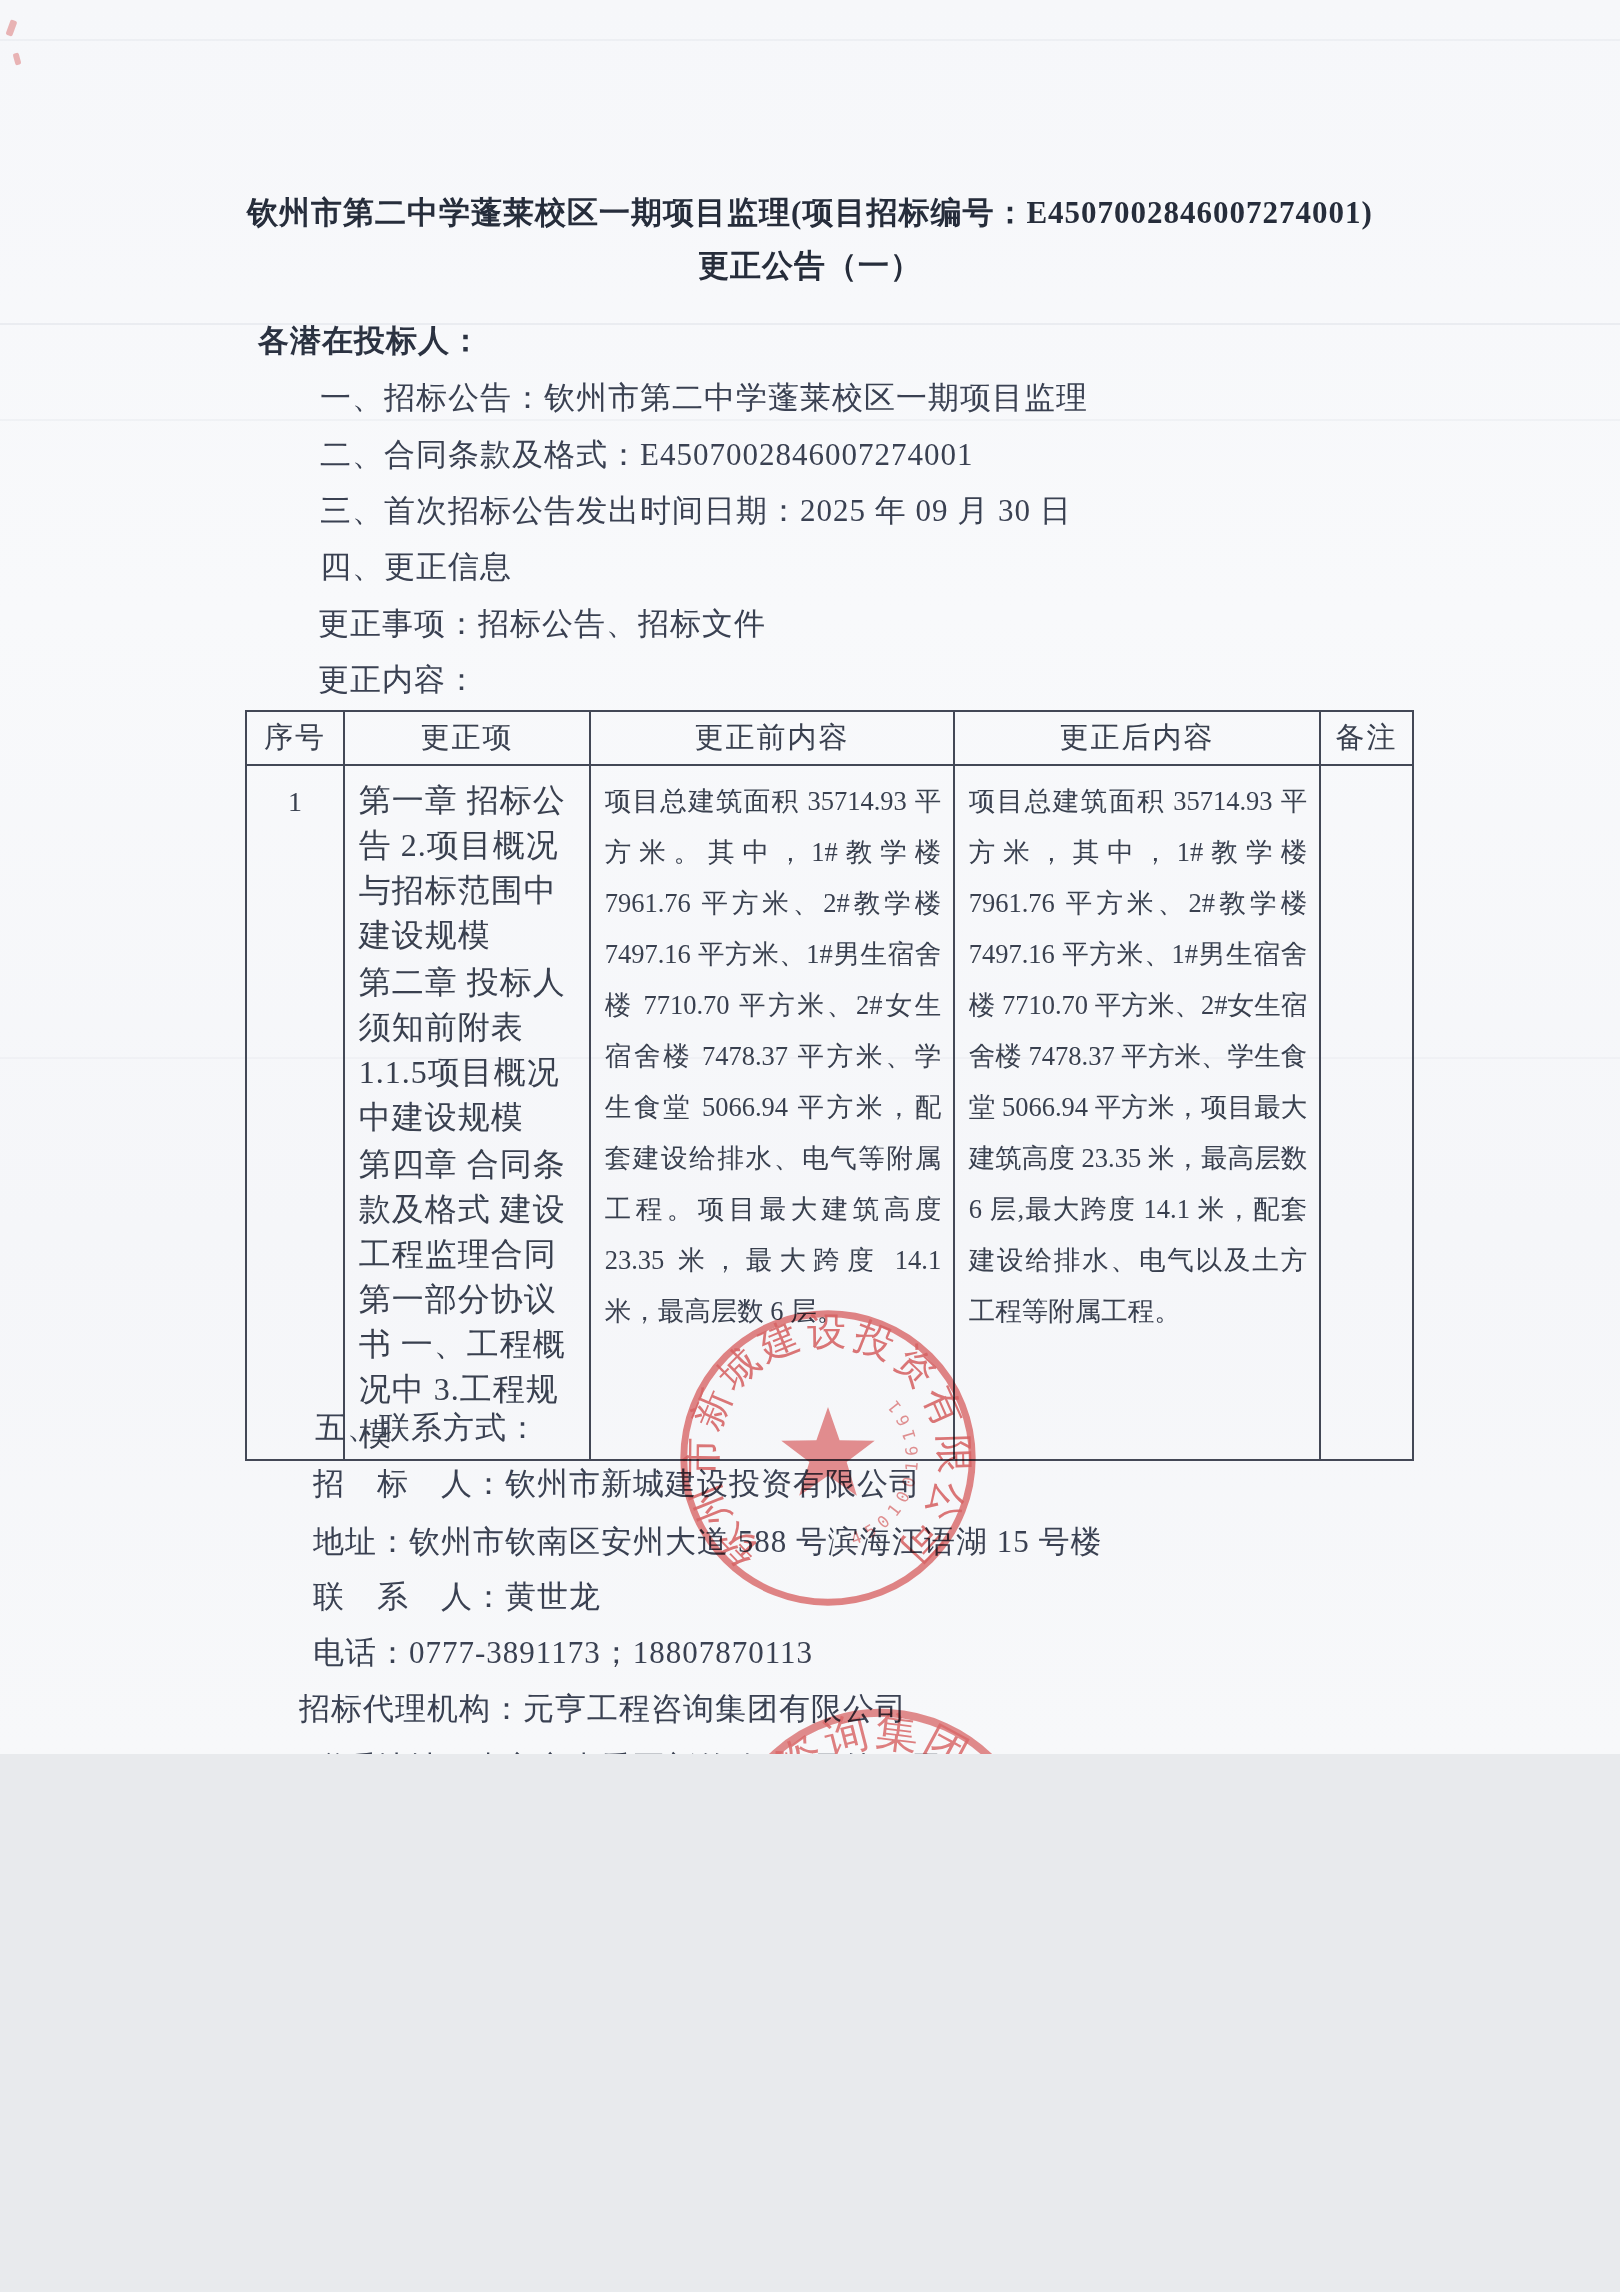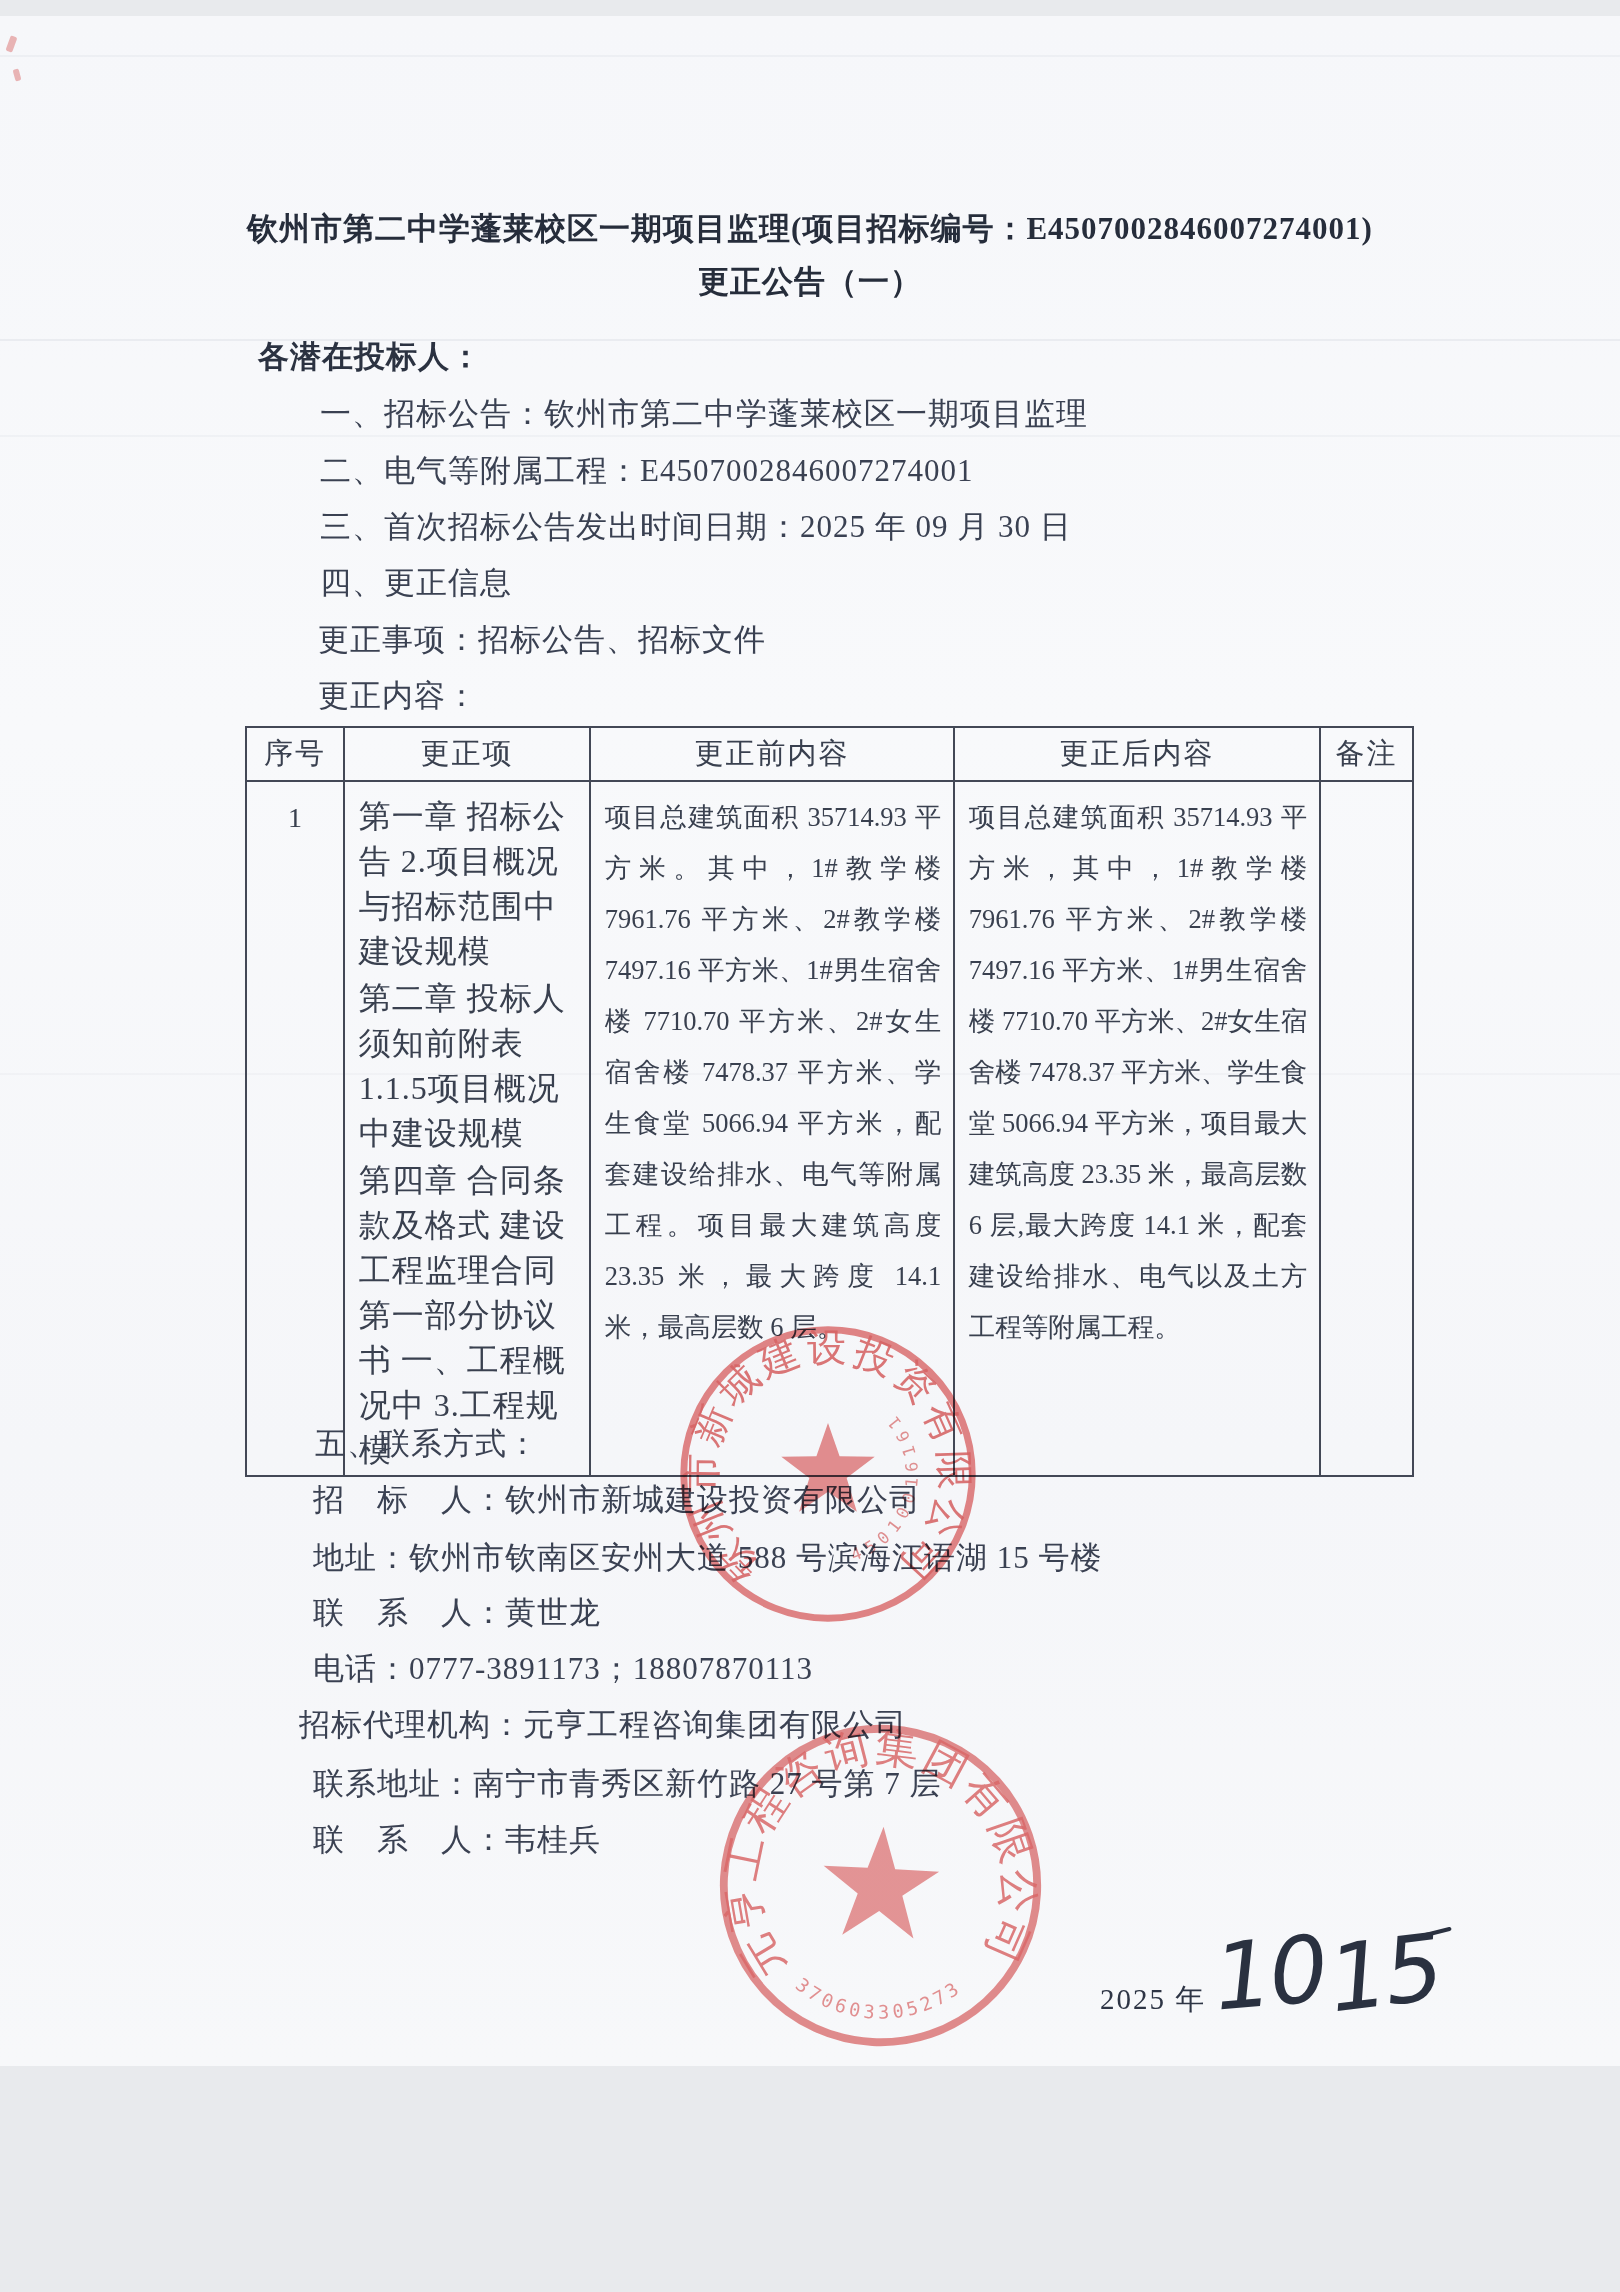--- a/index.html
+++ b/index.html
@@ -1,19 +1,19 @@
 <!DOCTYPE html>
 <html><head>
 <meta charset="utf-8">
 <style>
   html,body{margin:0;padding:0;background:#e8eaed;}
   .page{
     position:relative;
-    width:1620px;height:2050px;
-    margin:16px auto;
+    width:1620px;height:1754px;
+    margin:0 auto;
     background:linear-gradient(180deg,#f6f7fa 0%,#f8f9fb 35%,#f5f6f9 70%,#f7f8fa 100%);
     font-family:"Liberation Serif","DejaVu Serif",serif;
     color:#39404f;
     overflow:hidden;
   }
   .streak{position:absolute;left:0;width:1620px;height:2px;background:rgba(130,140,160,0.10);}
   .speck{position:absolute;background:rgba(215,95,95,0.45);border-radius:2px;}
   .title{position:absolute;left:0;width:1620px;text-align:center;
          font-size:31px;font-weight:bold;color:#262d3b;letter-spacing:1px;white-space:nowrap;}
   .line{position:absolute;font-size:31px;letter-spacing:1px;white-space:nowrap;color:#3a4152;}
@@ -53,21 +53,21 @@
   <div class="streak" style="top:419px;opacity:.6"></div>
   <div class="streak" style="top:1057px;opacity:.5"></div>
   <div class="speck" style="left:7.8px;top:19.6px;width:6.9px;height:15.7px;transform:rotate(20deg)"></div>
   <div class="speck" style="left:13.7px;top:53px;width:5.9px;height:11.8px;transform:rotate(-15deg)"></div>
 
   <div class="title" style="top:192px">钦州市第二中学蓬莱校区一期项目监理(项目招标编号：E4507002846007274001)</div>
   <div class="title" style="top:245px">更正公告（一）</div>
 
   <div class="line bold-head" style="left:258px;top:320px">各潜在投标人：</div>
   <div class="line" style="left:320px;top:377px">一、招标公告：钦州市第二中学蓬莱校区一期项目监理</div>
-  <div class="line" style="left:320px;top:434px">二、电气等附属工程：E4507002846007274001</div>
+  <div class="line" style="left:320px;top:434px">二、合同条款及格式：E4507002846007274001</div>
   <div class="line" style="left:320px;top:490px">三、首次招标公告发出时间日期：2025 年 09 月 30 日</div>
   <div class="line" style="left:320px;top:546px">四、更正信息</div>
   <div class="line" style="left:318px;top:603px">更正事项：招标公告、招标文件</div>
   <div class="line" style="left:318px;top:659px">更正内容：</div>
 
   <table class="doc-table">
     <colgroup>
       <col style="width:98px">
         <col style="width:246px">
         <col style="width:364px">

